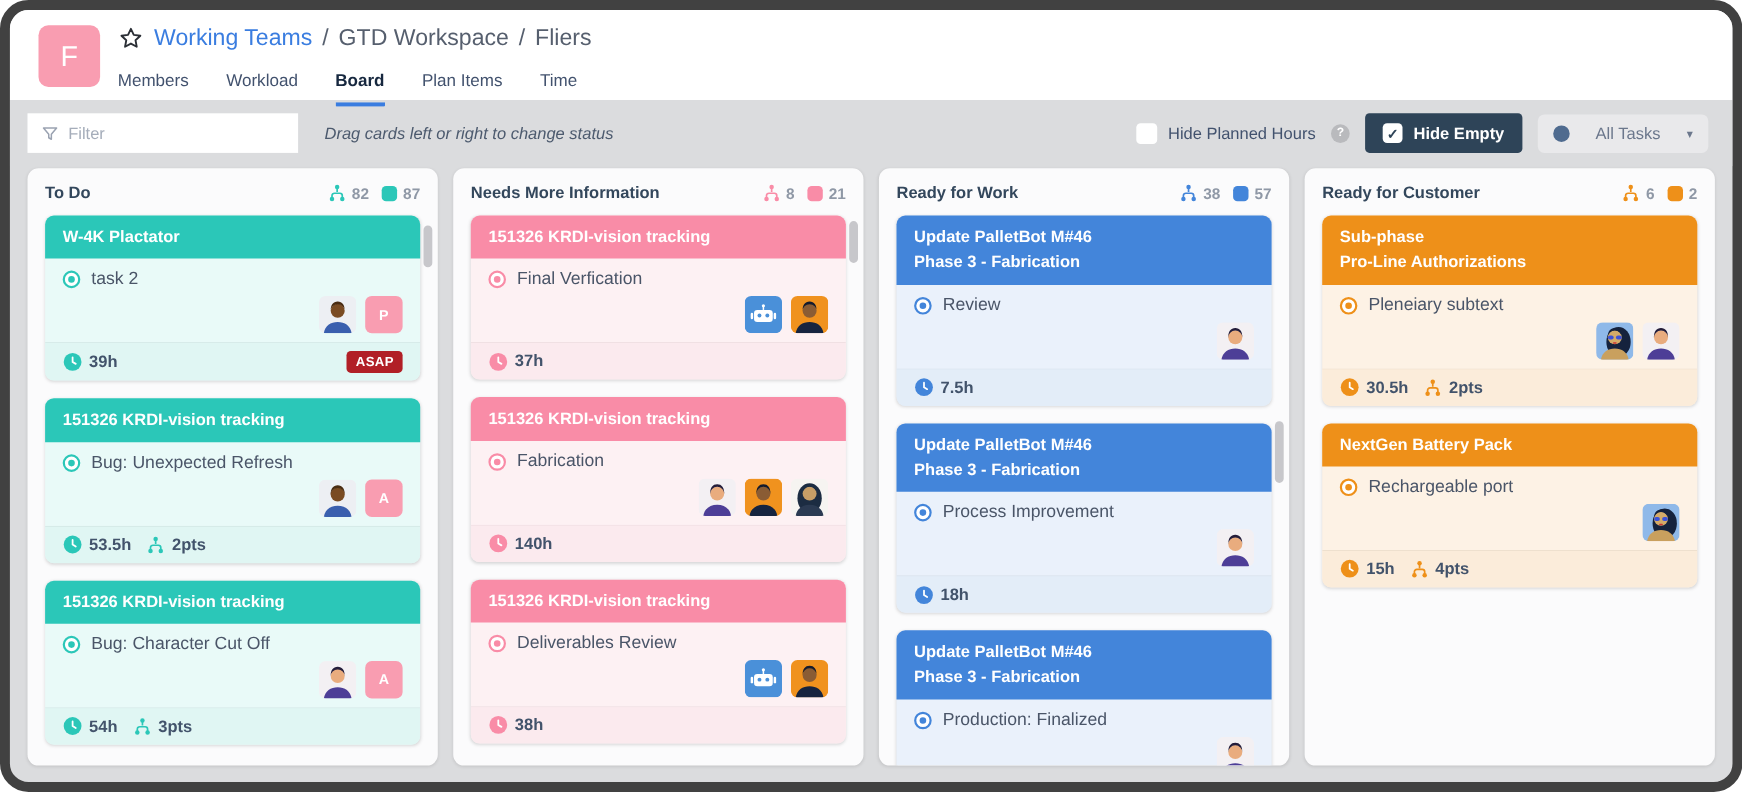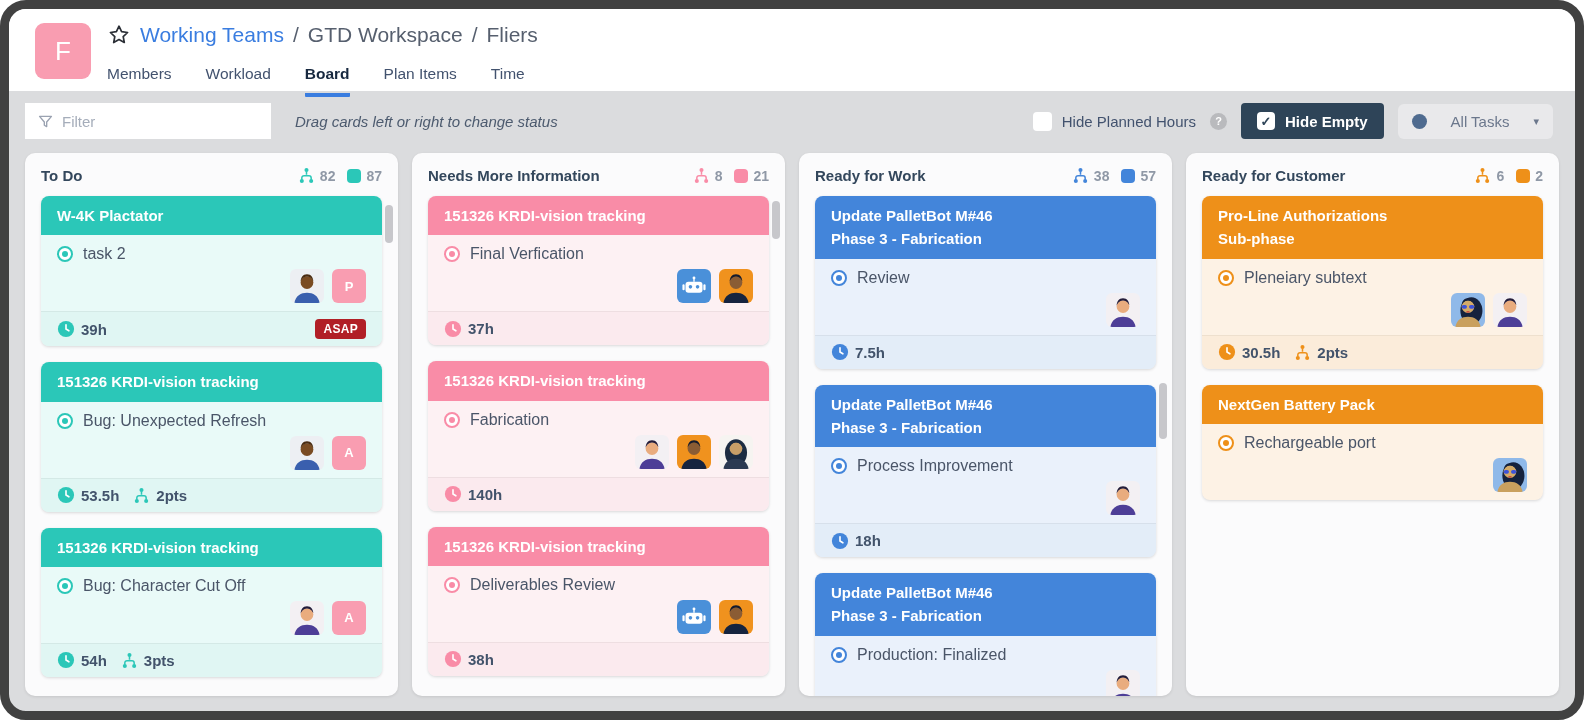--- a/index.html
+++ b/index.html
@@ -556,22 +556,22 @@
               </svg>
             </span>
         <span>6</span>
         <span class="sq"></span>
         <span>2</span>
       </span>
     </div>
     <div class="cards">
     <article class="card">
       <header class="card-head">
-        <div>Pro-Line Authorizations</div>
-              <div>Sub-phase</div>
+        <div>Sub-phase</div>
+              <div>Pro-Line Authorizations</div>
       </header>
       <div class="card-body">
         <div class="task-row">
           <span class="ring"></span>
           <span>Pleneiary subtext</span>
         </div>
         <div class="avatar-row">
           <span class="avatar">
                   <svg viewBox="0 0 40 40">
   <rect width="40" height="40" fill="#8fb9e9"></rect>
@@ -635,17 +635,36 @@
   <path d="M12.4 16.5a7.6 7.6 0 0 1 15.2 0c0-6.8-2.7-10.4-7.6-10.4s-7.6 3.6-7.6 10.4z" fill="#15223d"></path>
   <rect x="12.6" y="14" width="6.2" height="4.4" rx="2.2" fill="#3c52d9"></rect>
                     <rect x="21.2" y="14" width="6.2" height="4.4" rx="2.2" fill="#3c52d9"></rect>
   <rect x="18" y="21.4" width="4" height="1.6" rx="0.8" fill="#c33"></rect>
   <path d="M5 41c1-9 7.5-13 15-13s14 4 15 13z" fill="#c9a05e"></path>
                   </svg>
                 </span>
         </div>
       </div>
 
+      <footer class="card-foot">
+        <span style="display:flex">
+                <svg width="18" height="18" viewBox="0 0 20 20">
+                  <circle cx="10" cy="10" r="9" fill="#ee9019"></circle>
+  <path d="M10 5.4V10l3.2 2" fill="none" stroke="#fff" stroke-width="1.8" stroke-linecap="round"></path>
+                </svg>
+              </span>
+        <span>15h</span>
+        <span class="pts-gap" style="display:flex">
+                <svg width="17" height="17" viewBox="0 0 20 20">
+  <path d="M10 5v4M4.5 15v-2.2a2.6 2.6 0 0 1 2.6-2.6h5.8a2.6 2.6 0 0 1 2.6 2.6V15" fill="none" stroke="#ee9019" stroke-width="1.8"></path>
+  <circle cx="10" cy="3.6" r="2.4" fill="#ee9019"></circle>
+                  <circle cx="4.5" cy="16.4" r="2.4" fill="#ee9019"></circle>
+                  <circle cx="15.5" cy="16.4" r="2.4" fill="#ee9019"></circle>
+                </svg>
+              </span>
+        <span>4pts</span>
+
+      </footer>
     </article>
         </div>
     </section>
     </main>
 </div>
 
 </body></html>

